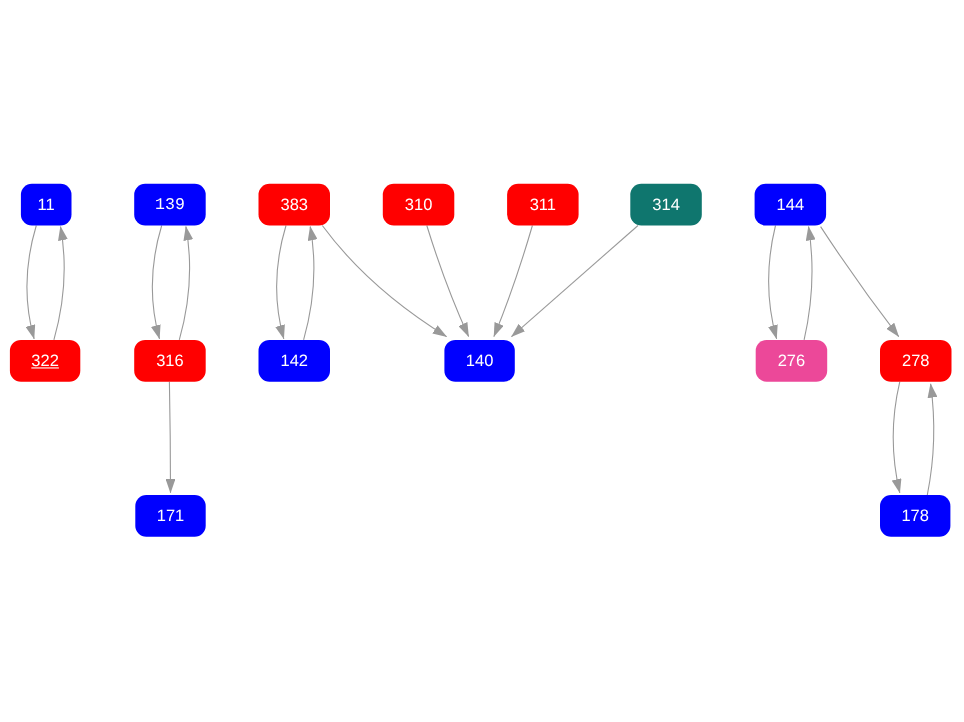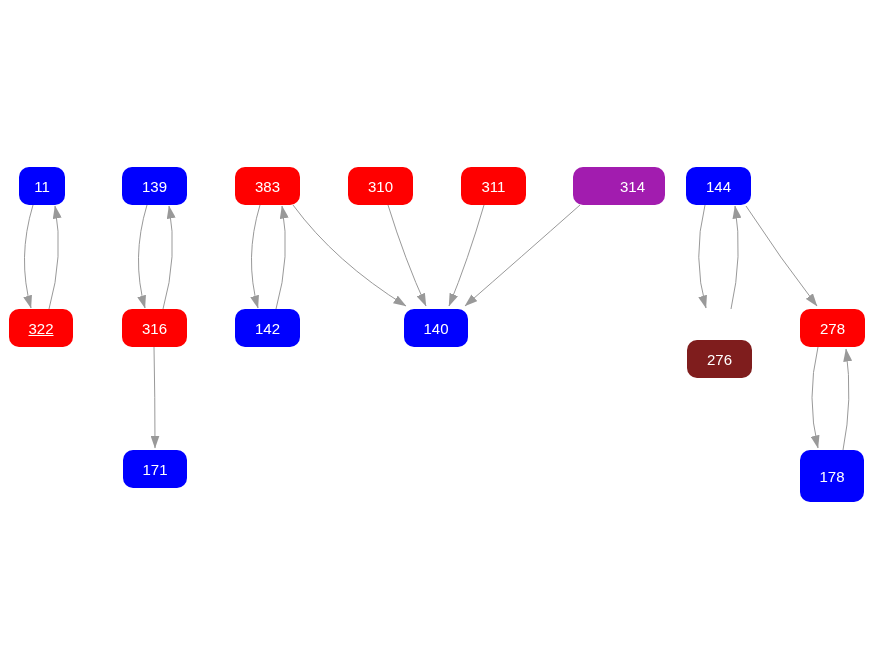--- a/index.html
+++ b/index.html
@@ -57,28 +57,28 @@
         <path d="M705,205 Q692,258 706,308" fill="none" stroke="#999999" stroke-width="1" marker-end="url(#arrow)"></path>
         <path d="M731,309 Q743,256 735,206" fill="none" stroke="#999999" stroke-width="1" marker-end="url(#arrow)"></path>
         <path d="M746,206 Q780,258 817,306" fill="none" stroke="#999999" stroke-width="1" marker-end="url(#arrow)"></path>
         <path d="M154,347 Q155,397 155,448" fill="none" stroke="#999999" stroke-width="1" marker-end="url(#arrow)"></path>
         <path d="M818,347 Q806,398 818,448" fill="none" stroke="#999999" stroke-width="1" marker-end="url(#arrow)"></path>
         <path d="M843,450 Q853,400 846,349" fill="none" stroke="#999999" stroke-width="1" marker-end="url(#arrow)"></path>
       </g>
   </svg>
   <div id="nodes-layer">
       <div class="node" style="left: 19px; top: 167px; width: 46px; height: 38px; background: rgb(0, 0, 255); color: rgb(255, 255, 255);">11</div>
-      <div class="node" style="left: 122px; top: 167px; width: 65px; height: 38px; background: rgb(0, 0, 255); color: rgb(255, 255, 255);">139</div>
+      <div class="node" style="left: 122px; top: 167px; width: 65px; height: 38px; background: rgb(0, 0, 255); color: rgb(255, 255, 255); font-family: Liberation Mono, monospace;">139</div>
       <div class="node" style="left: 235px; top: 167px; width: 65px; height: 38px; background: rgb(255, 0, 0); color: rgb(255, 255, 255);">383</div>
       <div class="node" style="left: 348px; top: 167px; width: 65px; height: 38px; background: rgb(255, 0, 0); color: rgb(255, 255, 255);">310</div>
       <div class="node" style="left: 461px; top: 167px; width: 65px; height: 38px; background: rgb(255, 0, 0); color: rgb(255, 255, 255);">311</div>
-      <div class="node" style="left: 573px; top: 167px; width: 65px; height: 38px; background: #a21caf; color: rgb(255, 255, 255); padding-left: 27px;">314</div>
+      <div class="node" style="left: 573px; top: 167px; width: 65px; height: 38px; background: #0f766e; color: rgb(255, 255, 255);">314</div>
       <div class="node" style="left: 686px; top: 167px; width: 65px; height: 38px; background: rgb(0, 0, 255); color: rgb(255, 255, 255);">144</div>
       <div class="node" style="left: 9px; top: 309px; width: 64px; height: 38px; background: rgb(255, 0, 0); color: rgb(255, 255, 255); text-decoration: underline;">322</div>
       <div class="node" style="left: 122px; top: 309px; width: 65px; height: 38px; background: rgb(255, 0, 0); color: rgb(255, 255, 255);">316</div>
       <div class="node" style="left: 235px; top: 309px; width: 65px; height: 38px; background: rgb(0, 0, 255); color: rgb(255, 255, 255);">142</div>
       <div class="node" style="left: 404px; top: 309px; width: 64px; height: 38px; background: rgb(0, 0, 255); color: rgb(255, 255, 255);">140</div>
-      <div class="node" style="left: 687px; top: 309px; width: 65px; height: 38px; background: #7f1d1d; color: rgb(255, 255, 255); margin-top: 31px;">276</div>
+      <div class="node" style="left: 687px; top: 309px; width: 65px; height: 38px; background: #ec4899; color: rgb(255, 255, 255);">276</div>
       <div class="node" style="left: 800px; top: 309px; width: 65px; height: 38px; background: rgb(255, 0, 0); color: rgb(255, 255, 255);">278</div>
       <div class="node" style="left: 123px; top: 450px; width: 64px; height: 38px; background: rgb(0, 0, 255); color: rgb(255, 255, 255);">171</div>
-      <div class="node" style="left: 800px; top: 450px; width: 64px; height: 52px; background: rgb(0, 0, 255); color: rgb(255, 255, 255);">178</div>
+      <div class="node" style="left: 800px; top: 450px; width: 64px; height: 38px; background: rgb(0, 0, 255); color: rgb(255, 255, 255);">178</div>
     </div>
 </div>
 
 </body></html>

